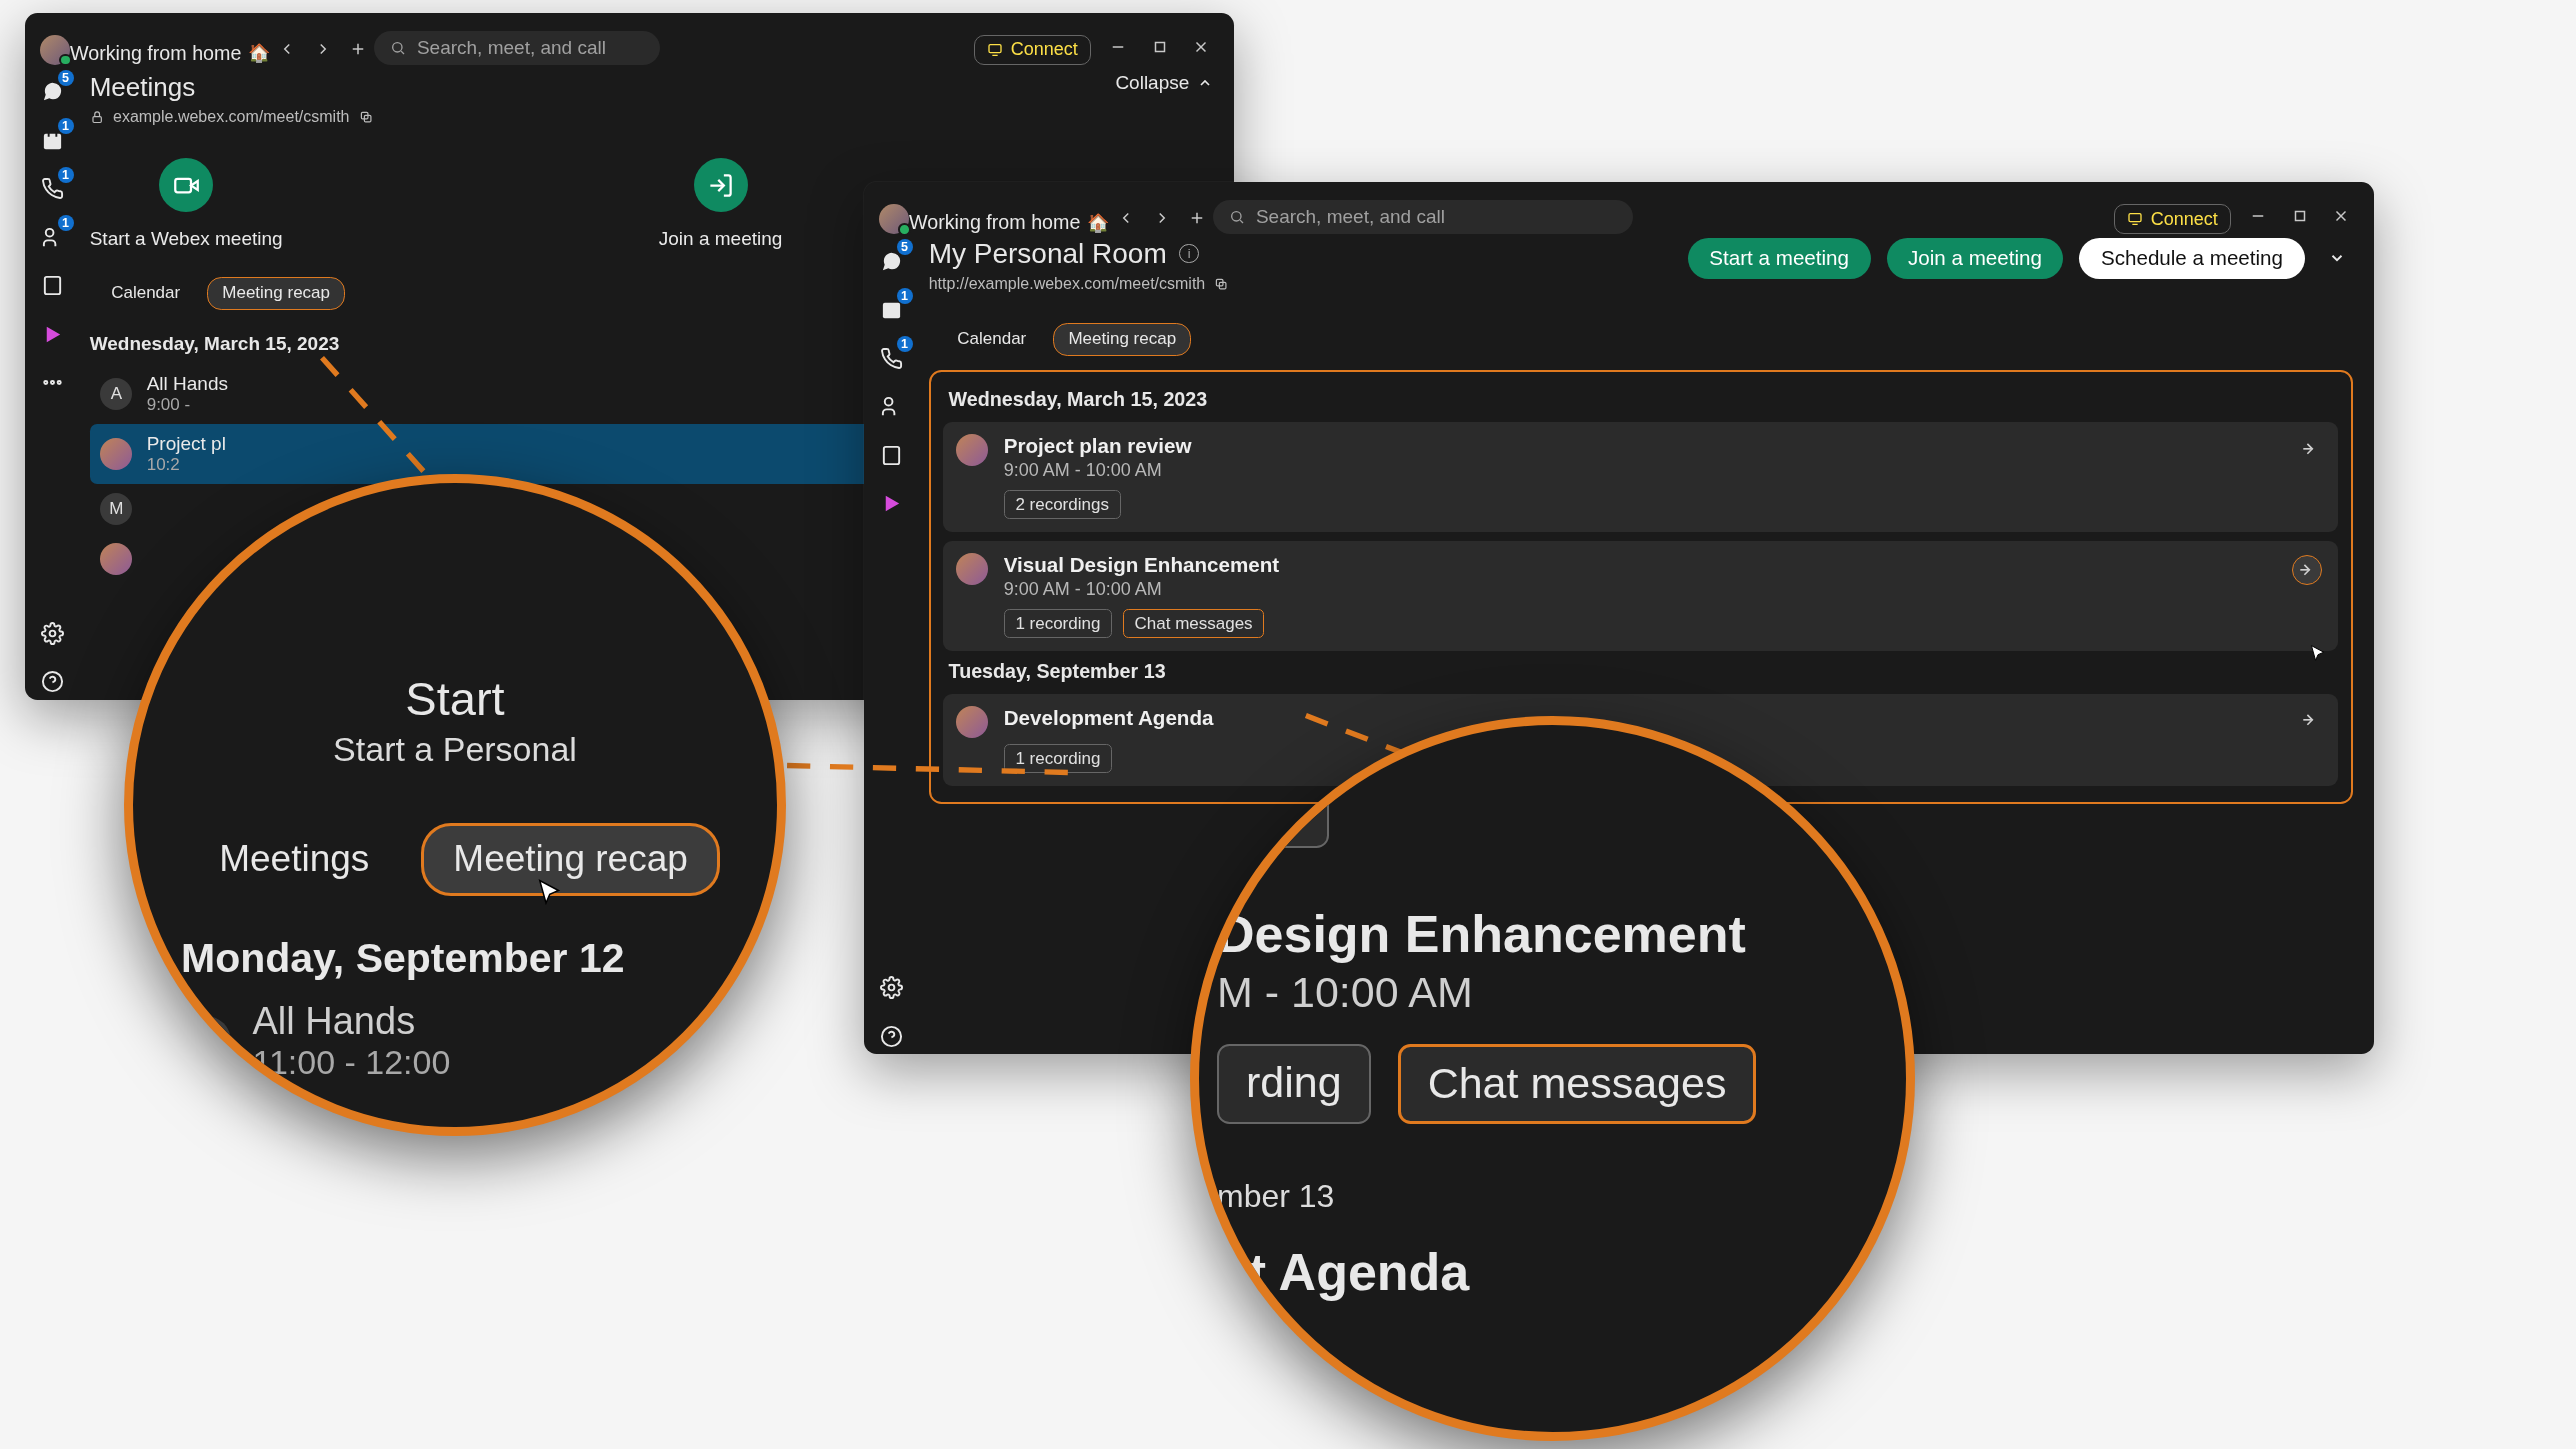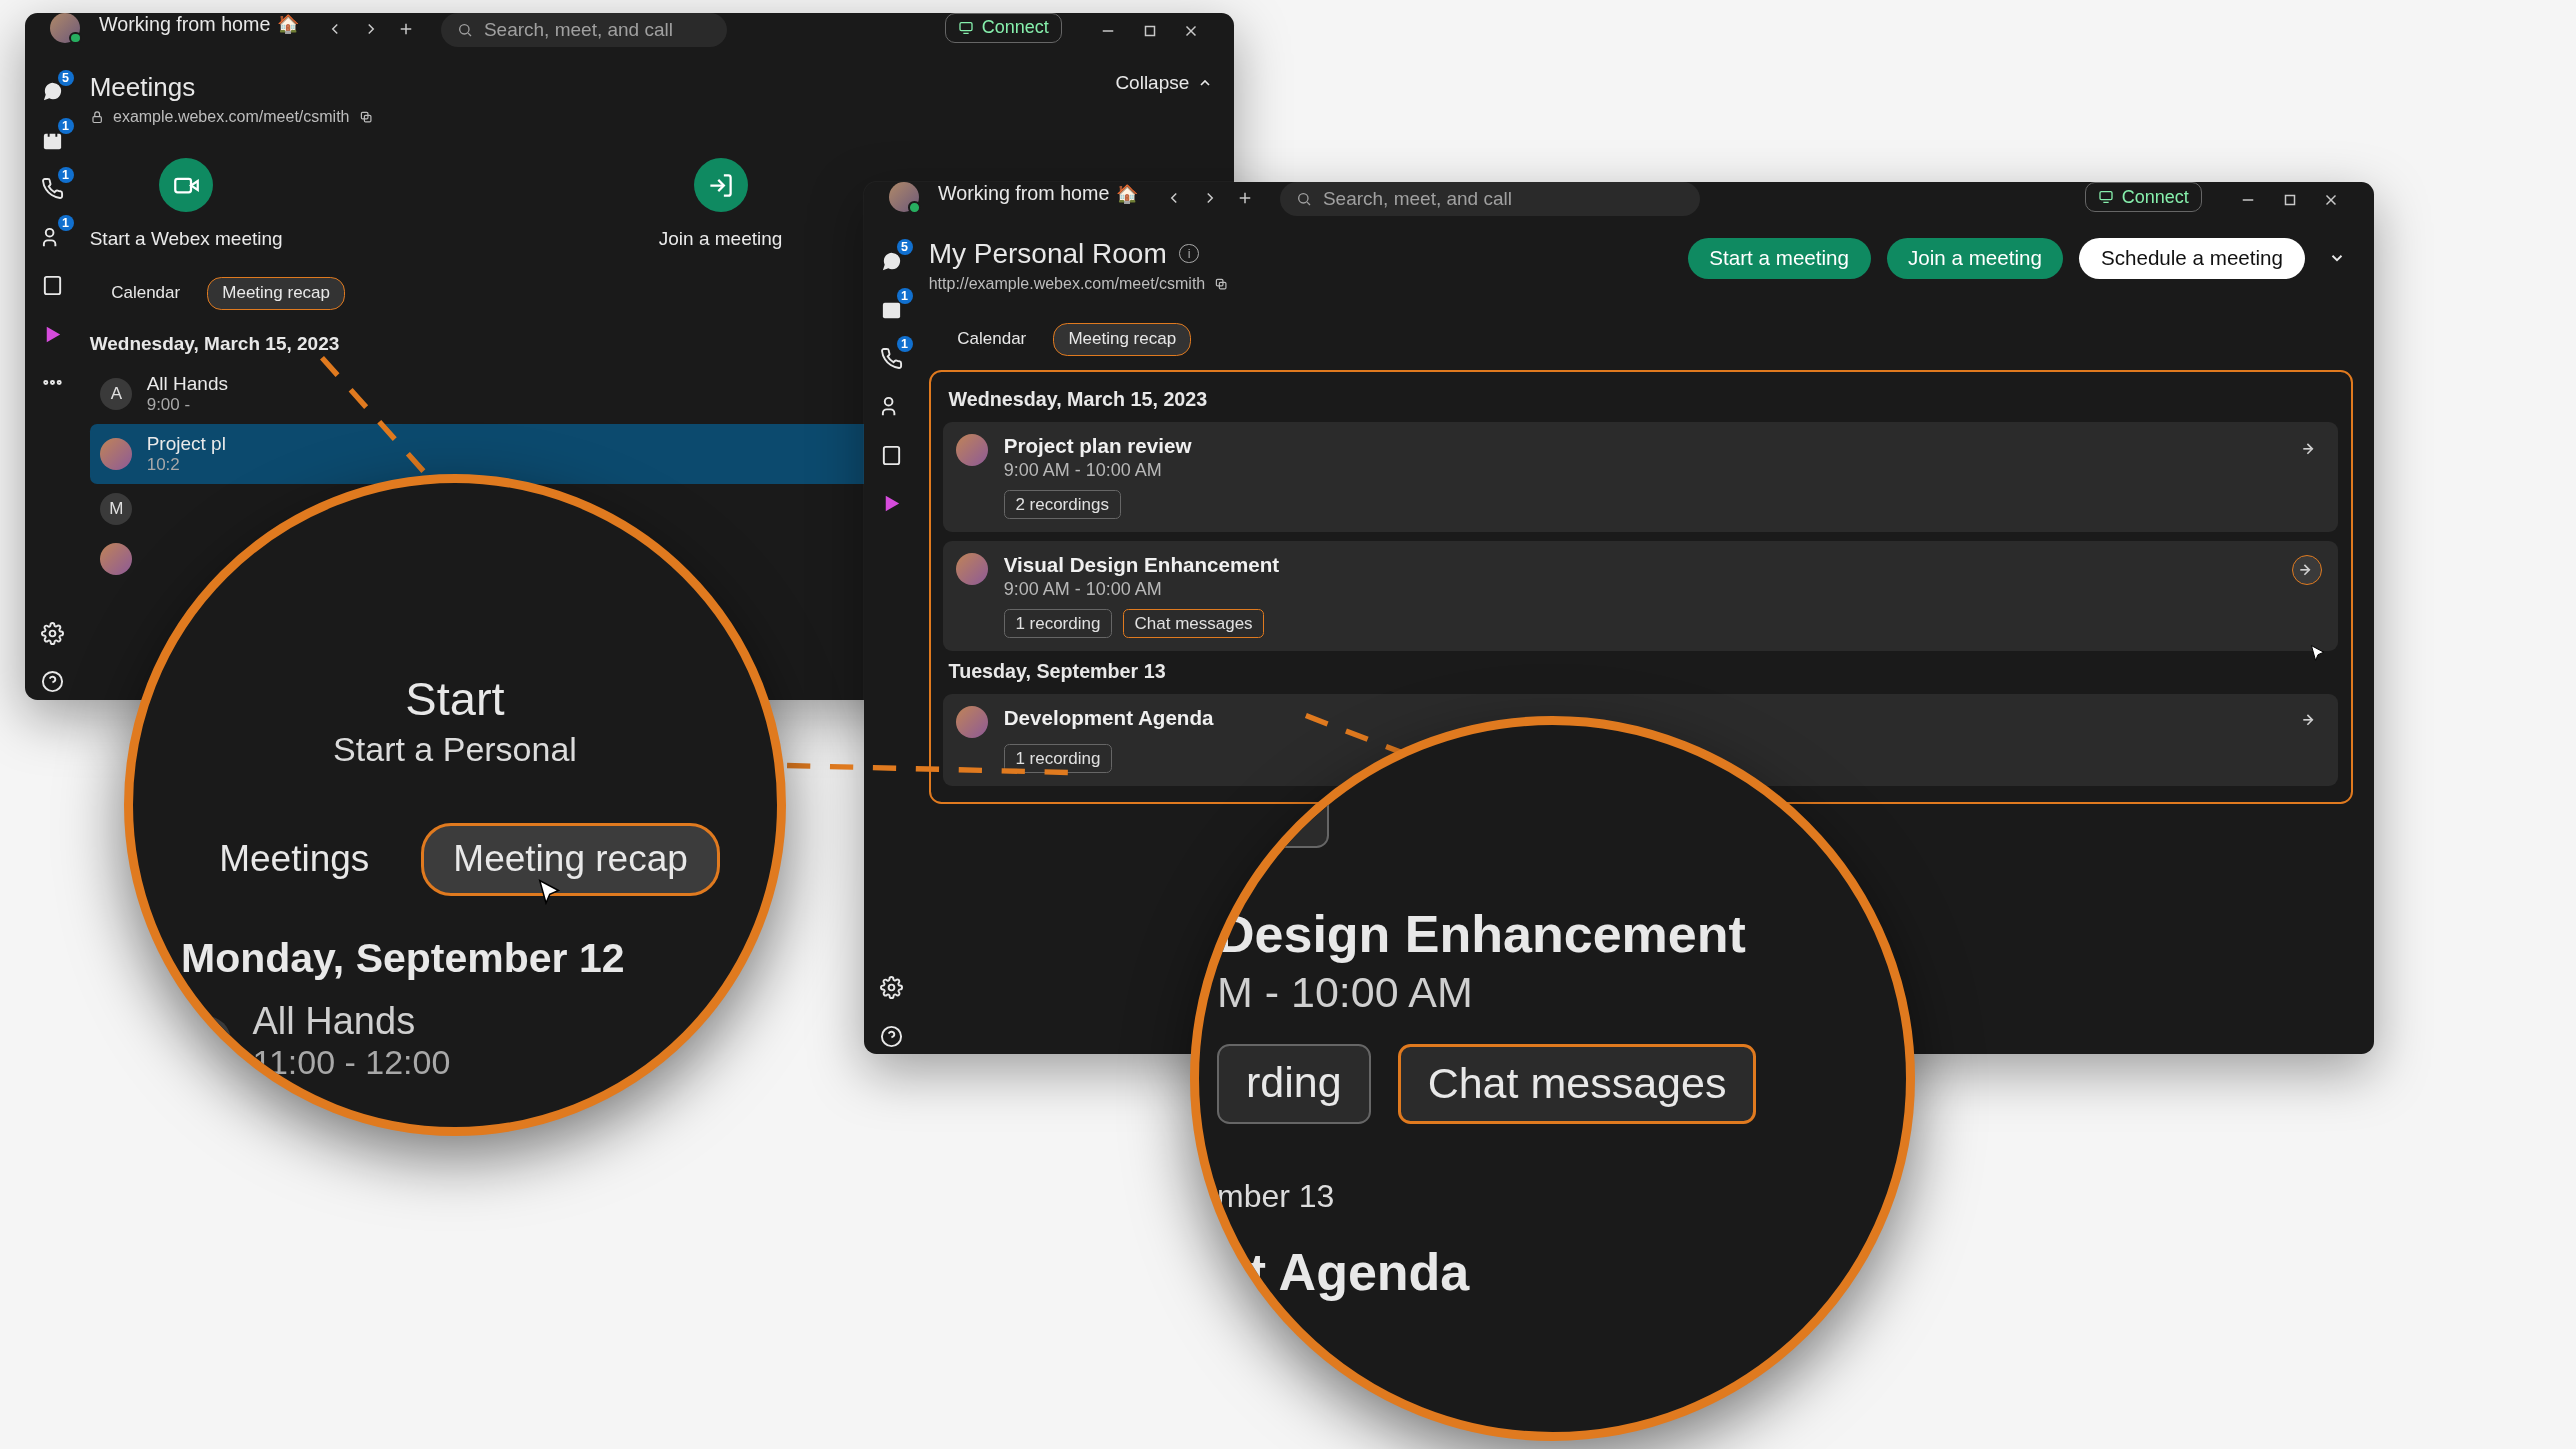--- a/index.html
+++ b/index.html
@@ -1,30 +1,30 @@
 <!DOCTYPE html>
 <html style="font-size:14.3px"><head>
 <meta charset="utf-8">
 <style>
   html,body{margin:0;padding:0;width:2576px;height:1449px;background:#f5f5f5;font-family:-apple-system,Segoe UI,Helvetica,Arial,sans-serif;position:relative;overflow:hidden}
   *{box-sizing:border-box}
   
   .app{position:absolute;background:#1a1a1a;border-radius:12.5px;color:#e8e8e8;box-shadow:0 18px 54px rgba(0,0,0,.35),0 0 0 0.9px rgba(255,255,255,.04);overflow:hidden;display:flex;flex-direction:column}
-  .titlebar{display:flex;align-items:flex-start;height:52px;padding:0 25px;gap:19px;flex:0 0 auto}
+  .titlebar{display:flex;align-items:flex-end;height:52px;padding:0 15px;gap:0;flex:0 0 auto}
   .avatar{width:30px;height:30px;border-radius:50%;background:linear-gradient(135deg,#b08968,#6d597a);position:relative;flex:0 0 auto}
   .presence{position:absolute;right:-1.8px;bottom:-1.8px;width:12.5px;height:12.5px;border-radius:50%;background:#27ae60;border:2.7px solid #1a1a1a}
   .status-txt{font-size:19.7px;color:#e8e8e8;display:flex;align-items:center;gap:7.2px}
   .house{font-size:18px}
   .nav-arrows{display:flex;align-items:center;gap:3.6px}
   .icn-btn{width:32px;height:32px;border-radius:7.2px;display:flex;align-items:center;justify-content:center;color:#c8c8c8;cursor:pointer}
   .icn-btn svg{width:18px;height:18px;stroke:currentColor;fill:none;stroke-width:2}
   .search{flex:0 0 auto;height:34px;border-radius:17px;background:#2a2a2a;display:flex;align-items:center;padding:0 16px;gap:10.7px;color:#a0a0a0;font-size:19px}
   .search svg{width:16px;height:16px;stroke:currentColor;fill:none;stroke-width:2}
   .spacer{flex:1 1 auto}
-  .connect-btn{height:30px;border:0.9px solid #666;border-radius:10px;display:flex;align-items:center;gap:7.2px;padding:0 12.5px;font-size:18px;color:#86efac;cursor:pointer}
+  .connect-btn{height:30px;border:0.9px solid #666;border-radius:10px;display:flex;align-items:center;gap:7.2px;padding:0 12.5px;font-size:18px;color:#fde047;cursor:pointer}
   .connect-btn svg{width:16px;height:16px;stroke:currentColor;fill:none;stroke-width:2}
   .win-ctrl{display:flex;align-items:center;gap:5.4px;margin-left:9px}
   .win-ctrl .icn-btn{width:36px;height:36px}
   
   .body{flex:1 1 auto;display:flex;overflow:hidden}
   .rail{width:54px;flex:0 0 54px;display:flex;flex-direction:column;align-items:center;gap:12.5px;padding-top:9px}
   .rail-item{width:36px;height:36px;border-radius:9px;display:flex;align-items:center;justify-content:center;position:relative;color:#e8e8e8;cursor:pointer}
   .rail-item svg{width:23px;height:23px;stroke:currentColor;fill:none;stroke-width:2}
   .rail-item.solid svg{fill:currentColor;stroke:none}
   .badge{position:absolute;top:-3.6px;right:-3.6px;background:#1170cf;color:#fff;font-size:12.5px;font-weight:700;min-width:16px;height:16px;padding:0 3.6px;border-radius:8px;display:flex;align-items:center;justify-content:center}

